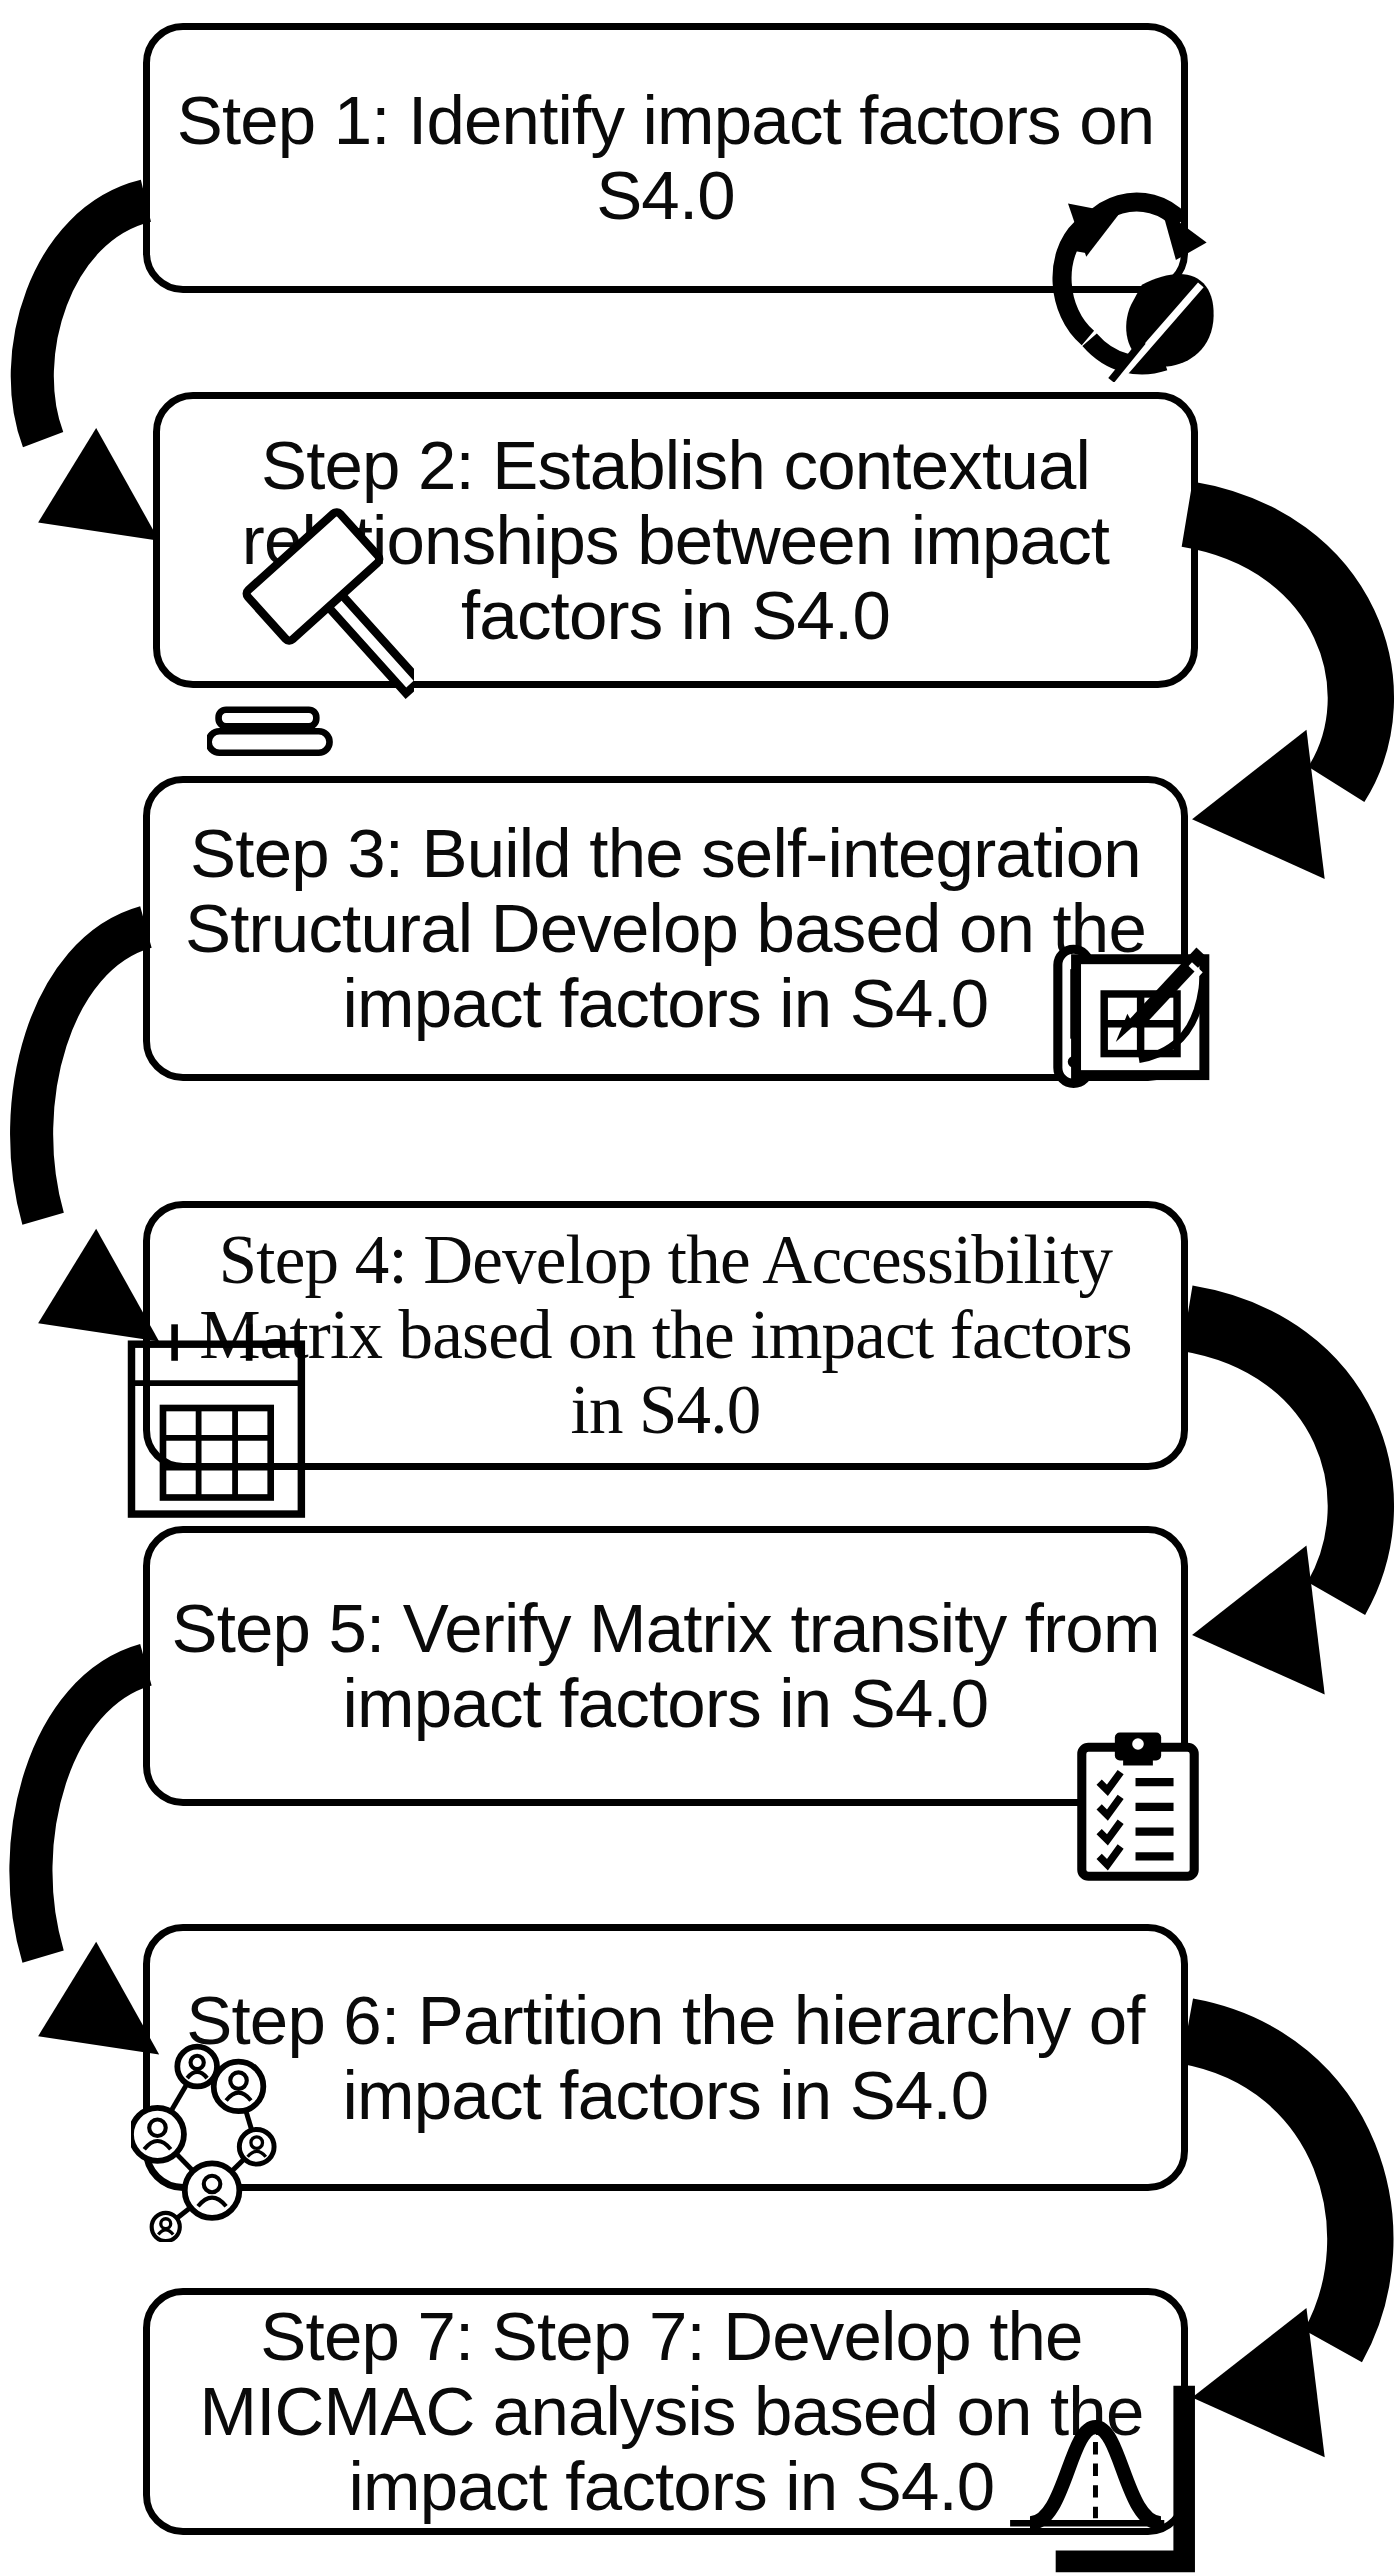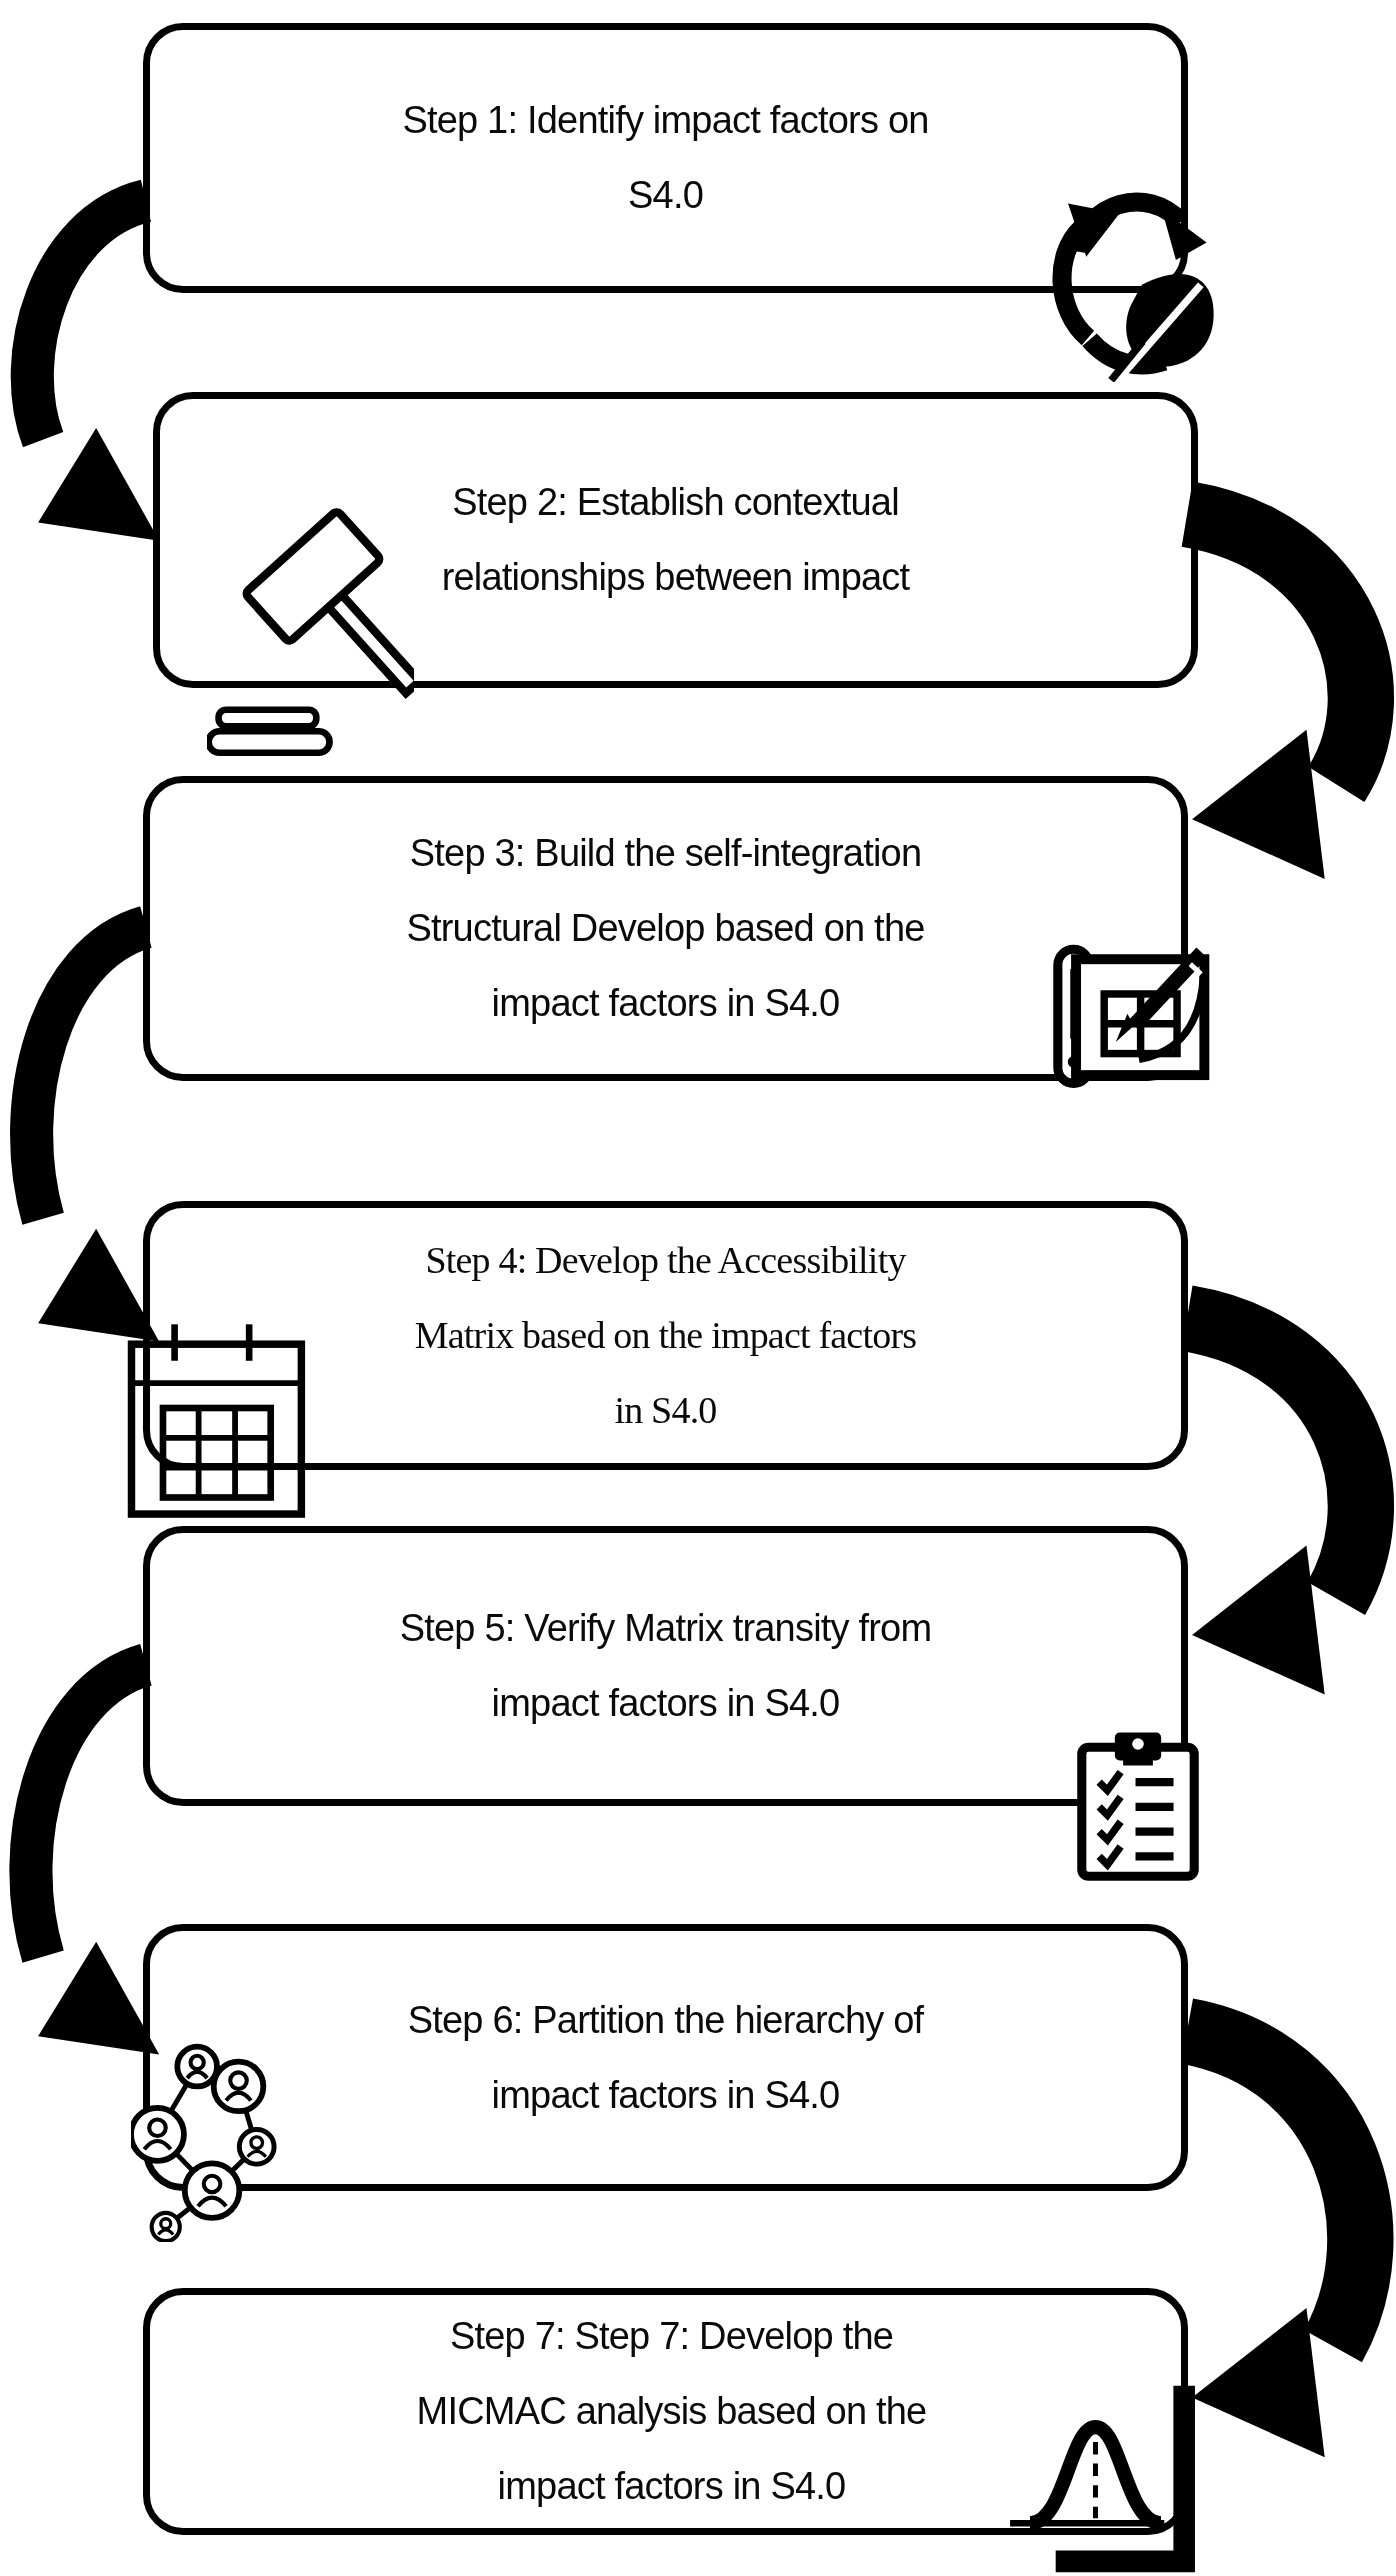--- a/index.html
+++ b/index.html
@@ -19,21 +19,21 @@
     background:#ffffff;
     border:7.5px solid #000000;
     border-radius:40px;
     display:flex;
     flex-direction:column;
     justify-content:center;
     align-items:center;
     z-index:2;
   }
   .step-line{
-    font-size:38px;
+    font-size:69px;
     line-height:75px;
     color:#0a0a0a;
     letter-spacing:-0.8px;
     white-space:nowrap;
     text-align:right;
   }
   #box-1{top:23px;height:270px;}
   #box-2{top:392px;height:296px;margin-left:10px;}
   #box-3{top:776px;height:305px;}
   #box-4{top:1201px;height:269px;font-family:Liberation Serif, serif;}
@@ -100,20 +100,21 @@
   </svg>
 
   <div class="step-box" id="box-1">
     <div class="step-line">Step 1: Identify impact factors on</div>
     <div class="step-line">S4.0</div>
   </div>
 
   <div class="step-box" id="box-2">
     <div class="step-line">Step 2: Establish contextual</div>
     <div class="step-line">relationships between impact</div>
+    <div class="step-line">factors in S4.0</div>
   </div>
 
   <div class="step-box" id="box-3">
     <div class="step-line">Step 3: Build the self-integration</div>
     <div class="step-line">Structural Develop based on the</div>
     <div class="step-line">impact factors in S4.0</div>
   </div>
 
   <div class="step-box" id="box-4">
     <div class="step-line">Step 4: Develop the Accessibility</div>

